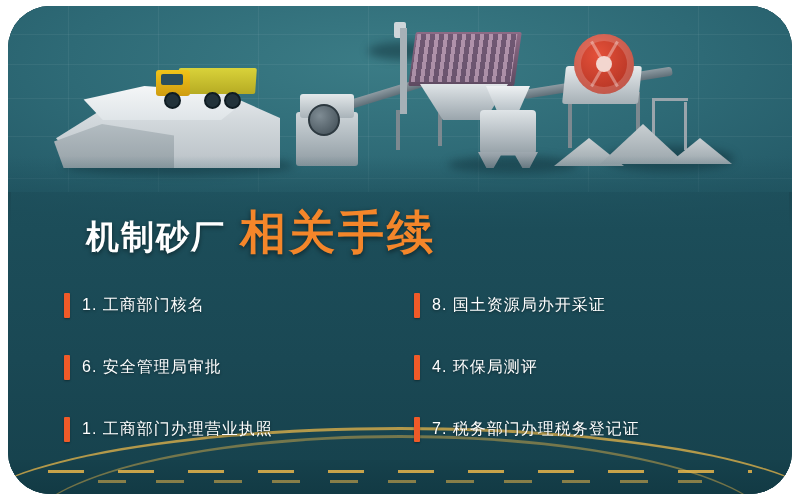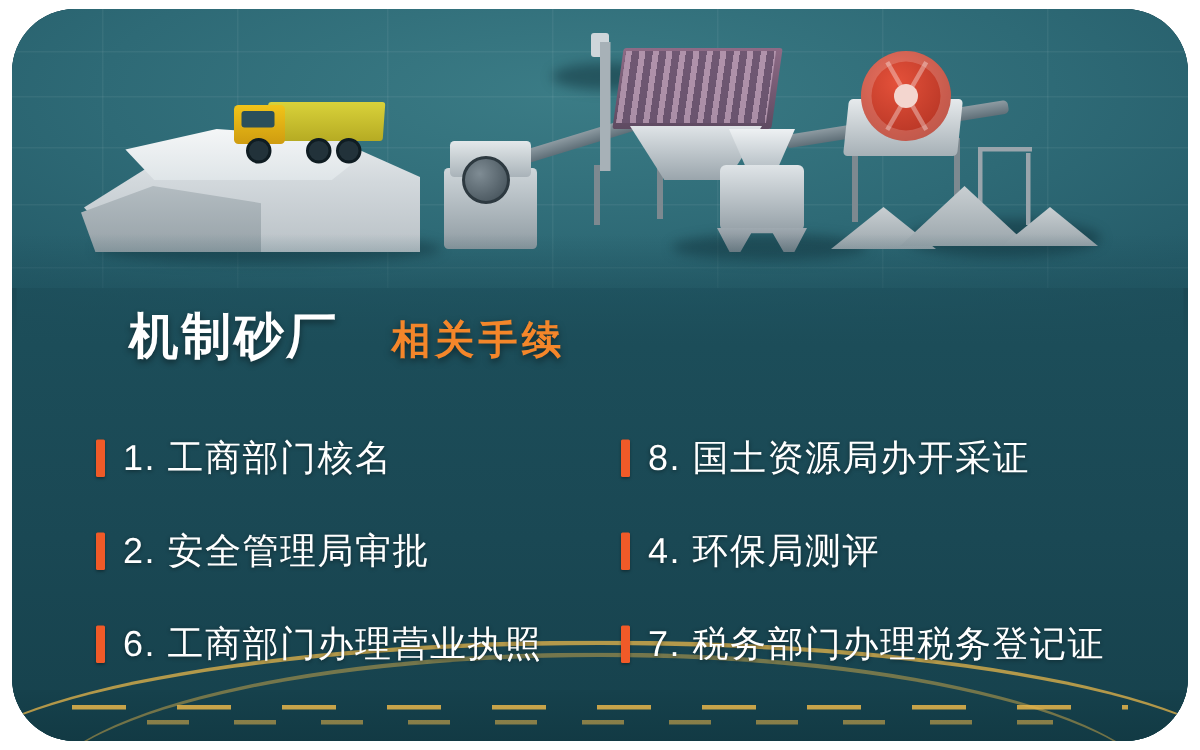--- a/index.html
+++ b/index.html
@@ -61,35 +61,34 @@
   
   .title{
     position:absolute;left:78px;top:196px;display:flex;align-items:baseline;gap:14px;
     z-index:6;
   }
   .title-main{
     color:#ffffff;font-size:33px;font-weight:bold;letter-spacing:2px;
     text-shadow:0 2px 4px rgba(0,0,0,.45);
   }
   .title-accent{
-    color:#f4862a;font-size:26px;font-weight:bold;letter-spacing:3px;
+    color:#f4862a;font-size:46px;font-weight:bold;letter-spacing:3px;
     text-shadow:0 2px 5px rgba(0,0,0,.5);
-    margin-left:21px;
   }
 
   
   .list{
     position:absolute;left:56px;top:268px;width:690px;
     display:grid;grid-template-columns:350px 340px;grid-auto-rows:62px;
     z-index:6;
   }
   .item{display:flex;align-items:center;gap:12px;}
   .bar{width:6px;height:25px;background:#f05a28;border-radius:1px;flex:0 0 auto;
        box-shadow:0 1px 2px rgba(0,0,0,.35);}
-  .item-text{color:#ffffff;font-size:24px;letter-spacing:1px;white-space:nowrap;
+  .item-text{color:#ffffff;font-size:16px;letter-spacing:1px;white-space:nowrap;
              text-shadow:0 1px 3px rgba(0,0,0,.45);}
 
   
   .art{position:absolute;left:0;top:0;width:784px;height:200px;}
 
   
   .shadow{position:absolute;border-radius:50%;background:rgba(10,40,48,.45);filter:blur(4px);}
 
   
   .pile{
@@ -255,29 +254,29 @@
       <div class="item">
         <span class="bar"></span>
         <span class="item-text">1. 工商部门核名</span>
       </div>
       <div class="item">
         <span class="bar"></span>
         <span class="item-text">8. 国土资源局办开采证</span>
       </div>
       <div class="item">
         <span class="bar"></span>
-        <span class="item-text">2. 安全管理局审批</span>
+        <span class="item-text">6. 安全管理局审批</span>
       </div>
       <div class="item">
         <span class="bar"></span>
         <span class="item-text">4. 环保局测评</span>
       </div>
       <div class="item">
         <span class="bar"></span>
-        <span class="item-text">6. 工商部门办理营业执照</span>
+        <span class="item-text">1. 工商部门办理营业执照</span>
       </div>
       <div class="item">
         <span class="bar"></span>
         <span class="item-text">7. 税务部门办理税务登记证</span>
       </div>
     </div>
 
     <div class="road"></div>
     <div class="arc"></div>
     <div class="arc2"></div>

